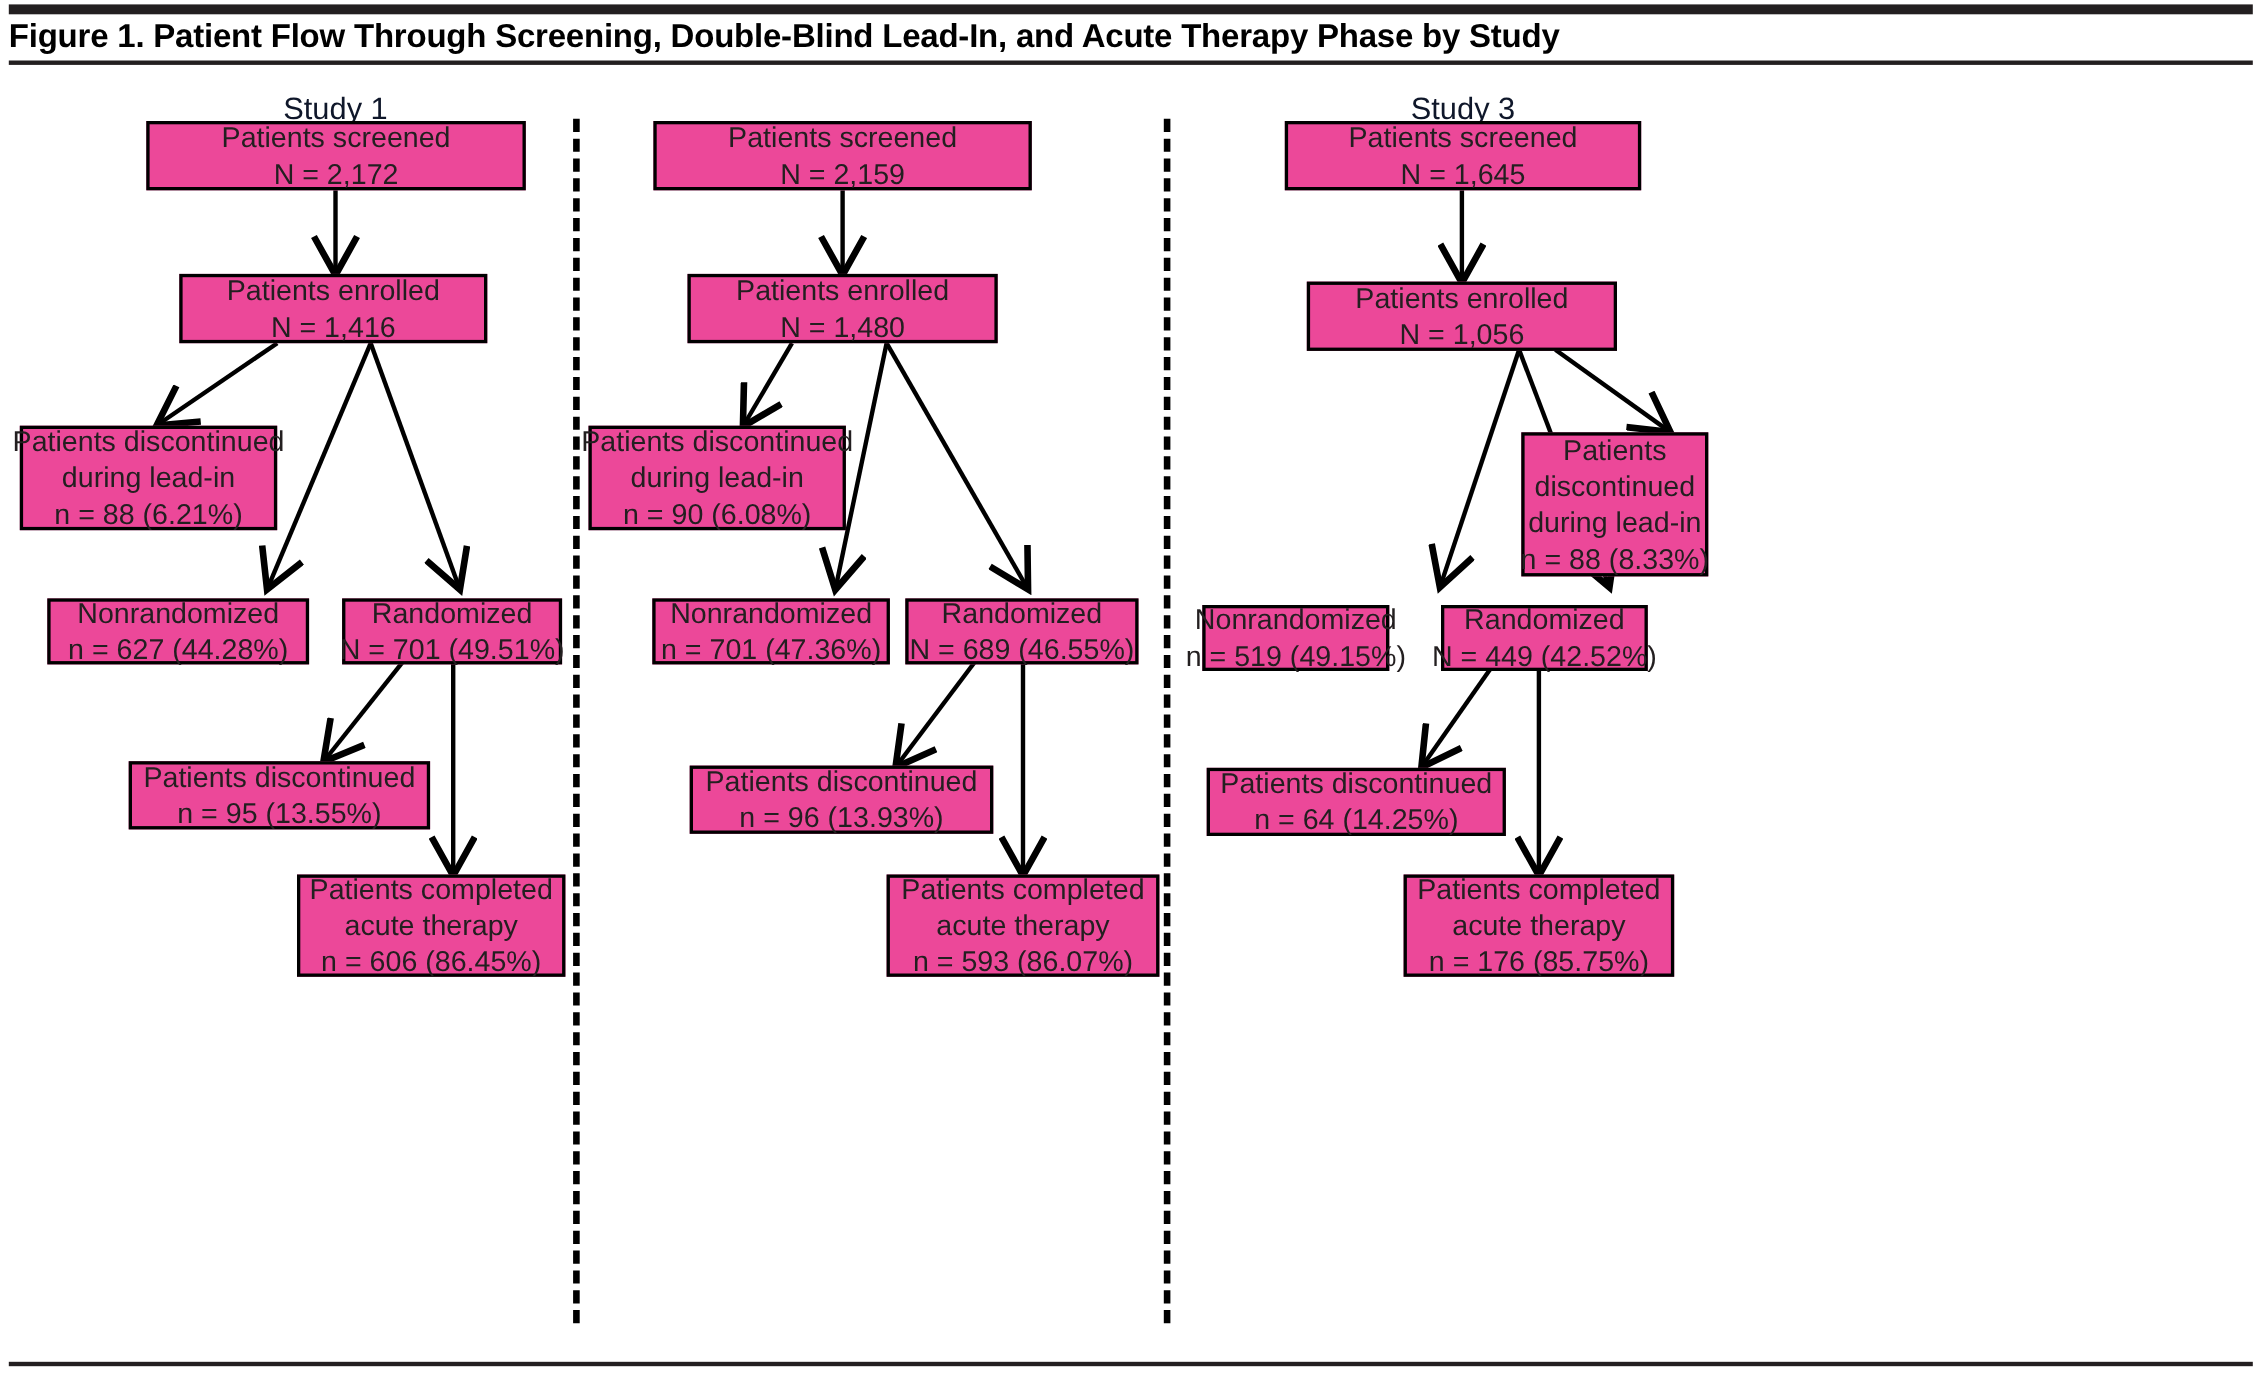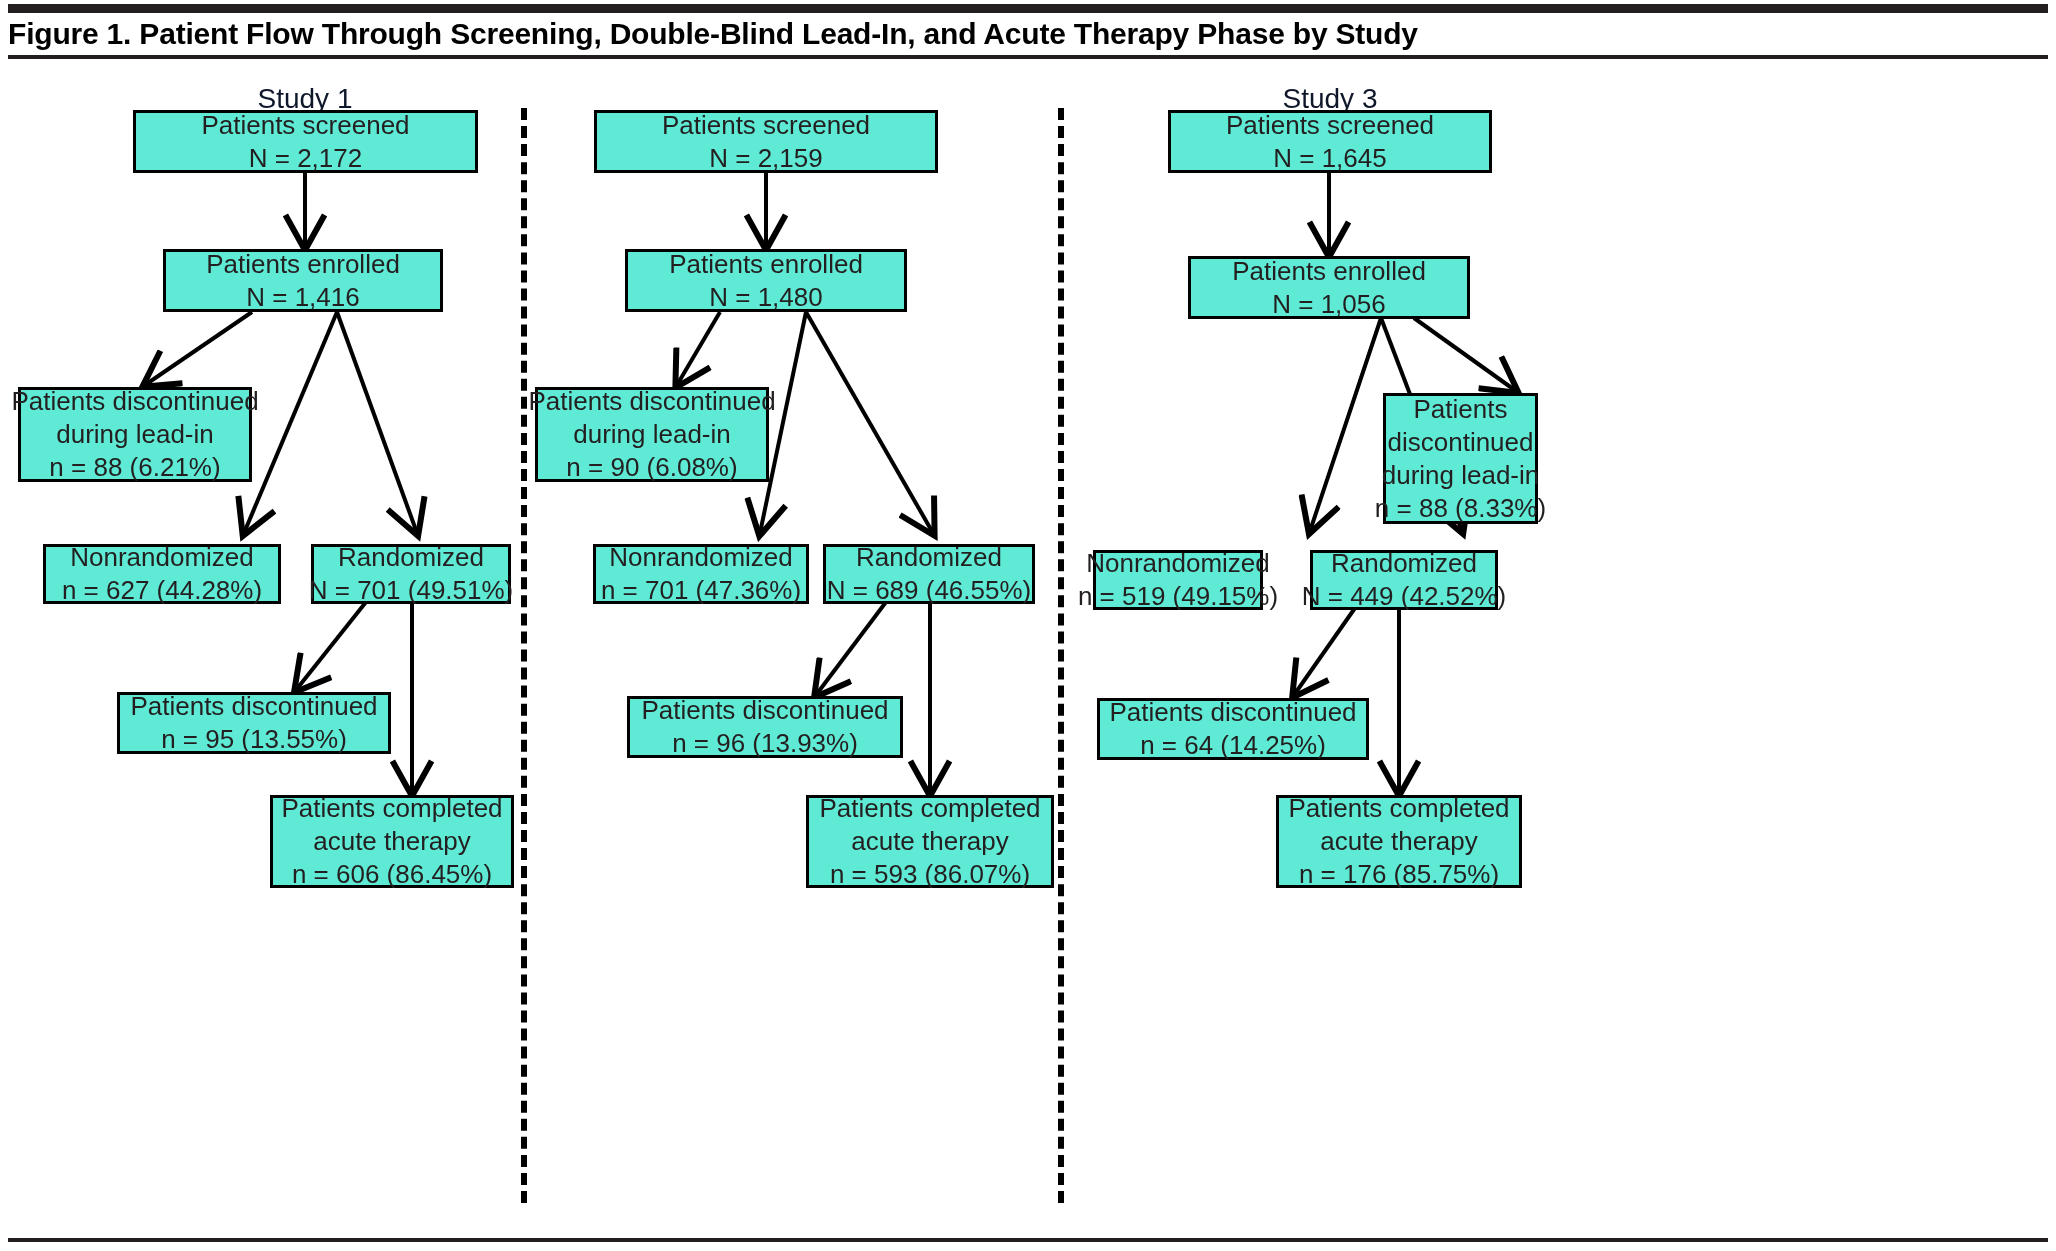--- a/index.html
+++ b/index.html
@@ -71,21 +71,21 @@
     top: 108px;
     width: 0;
     height: 1095px;
     border-left: 6px dashed #000000;
   }
   
   .node {
     position: absolute;
     box-sizing: border-box;
     border: 3px solid #000000;
-    background: #5eead4;
+    background: #ec4899;
     display: flex;
     flex-direction: column;
     align-items: center;
     justify-content: center;
     font-size: 26px;
     line-height: 33px;
     color: #231f20;
     text-align: center;
     z-index: 3;
   }
@@ -224,21 +224,21 @@
   <div class="node" style="left:1168px;top:110px;width:324px;height:63px;">
     <span class="ln">Patients screened</span>
     <span class="ln">N = 1,645</span>
   </div>
 
   <div class="node" style="left:1188px;top:256px;width:282px;height:63px;">
     <span class="ln">Patients enrolled</span>
     <span class="ln">N = 1,056</span>
   </div>
 
-  <div class="node" style="left:1383px;top:393px;width:155px;height:131px;">
+  <div class="node" style="left:1383px;top:393px;width:170px;height:131px;">
     <span class="ln">Patients</span>
     <span class="ln">discontinued</span>
     <span class="ln">during lead-in</span>
     <span class="ln">n = 88 (8.33%)</span>
   </div>
 
   <div class="node" style="left:1093px;top:550px;width:170px;height:60px;">
     <span class="ln">Nonrandomized</span>
     <span class="ln">n = 519 (49.15%)</span>
   </div>

